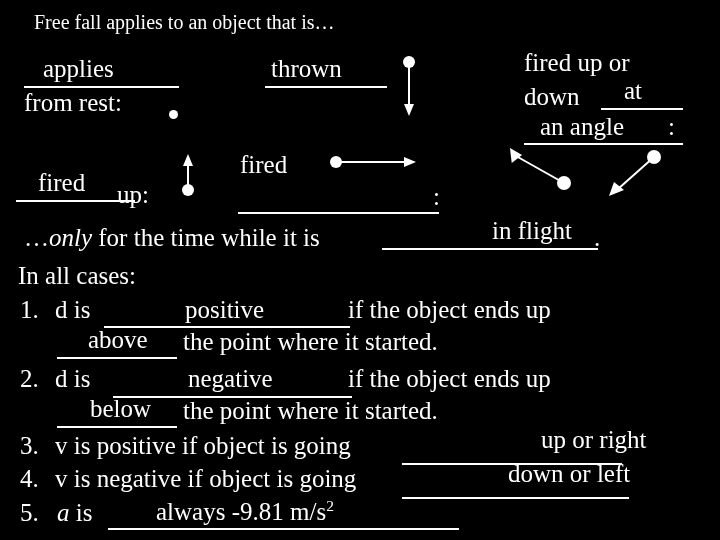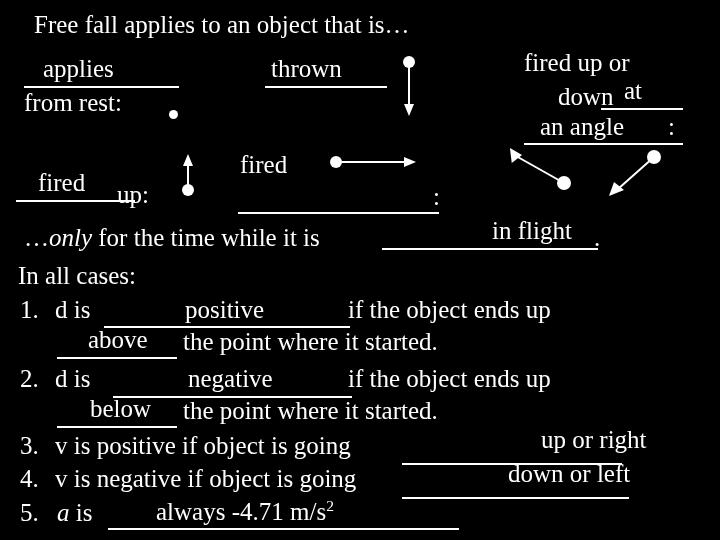--- a/index.html
+++ b/index.html
@@ -27,21 +27,21 @@
     background: #ffffff;
     height: 2px;
   }
   .dot {
     position: absolute;
     background: #ffffff;
     border-radius: 50%;
   }
   .ital { font-style: italic; }
   svg.vec { position: absolute; overflow: visible; }
-  .title { font-size: 25px; }
+  .title { font-size: 20px; }
   .body { font-size: 25px; }
   .sup { font-size: 0.62em; vertical-align: super; }
 </style>
 </head>
 <body>
 
 <div id="slide">
 
   <div class="txt title" style="left:34px; top:12px;">Free fall applies to an object that is…</div>
 
@@ -53,21 +53,21 @@
   <div class="txt body" style="left:271px; top:56px;">thrown</div>
   <div class="rule" style="left:265px; top:86px; width:122px;"></div>
 
   <svg class="vec" style="left:400px; top:54px;" width="22" height="66">
     <circle cx="9" cy="8" r="6" fill="#ffffff"></circle>
     <line x1="9" y1="8" x2="9" y2="54" stroke="#ffffff" stroke-width="2"></line>
     <polygon points="9,62 4,50 14,50" fill="#ffffff"></polygon>
   </svg>
 
   <div class="txt body" style="left:524px; top:50px;">fired up or</div>
-  <div class="txt body" style="left:524px; top:84px;margin-left:34px;">down</div>
+  <div class="txt body" style="left:524px; top:84px;">down</div>
   <div class="txt body" style="left:624px; top:78px;">at</div>
   <div class="rule" style="left:601px; top:108px; width:82px;"></div>
   <div class="txt body" style="left:540px; top:114px;">an angle</div>
   <div class="rule" style="left:524px; top:143px; width:159px;"></div>
   <div class="txt body" style="left:668px; top:114px;">:</div>
 
   <svg class="vec" style="left:504px; top:146px;" width="70" height="48">
     <circle cx="60" cy="37" r="7" fill="#ffffff"></circle>
     <line x1="60" y1="37" x2="12" y2="10" stroke="#ffffff" stroke-width="2"></line>
     <polygon points="3,5 17,5 12,17" fill="#ffffff" transform="rotate(30 10 9)"></polygon>
@@ -134,17 +134,17 @@
   <div class="txt body" style="left:20px; top:466px;">4.</div>
   <div class="txt body" style="left:508px; top:461px;">down or left</div>
   <div class="txt body" style="left:55px; top:466px;">v is negative if object is going</div>
   <div class="rule" style="left:402px; top:497px; width:227px;"></div>
 
   <div class="txt body" style="left:20px; top:500px;">5.</div>
   <div class="txt body" style="left:57px; top:500px;">
     <span class="ital">a</span><span> is</span>
   </div>
   <div class="txt body" style="left:156px; top:498px;">
-    <span>always -4.71 m/s</span><span class="sup">2</span>
+    <span>always -9.81 m/s</span><span class="sup">2</span>
   </div>
   <div class="rule" style="left:108px; top:528px; width:351px;"></div>
 
 </div>
 
 </body></html>

